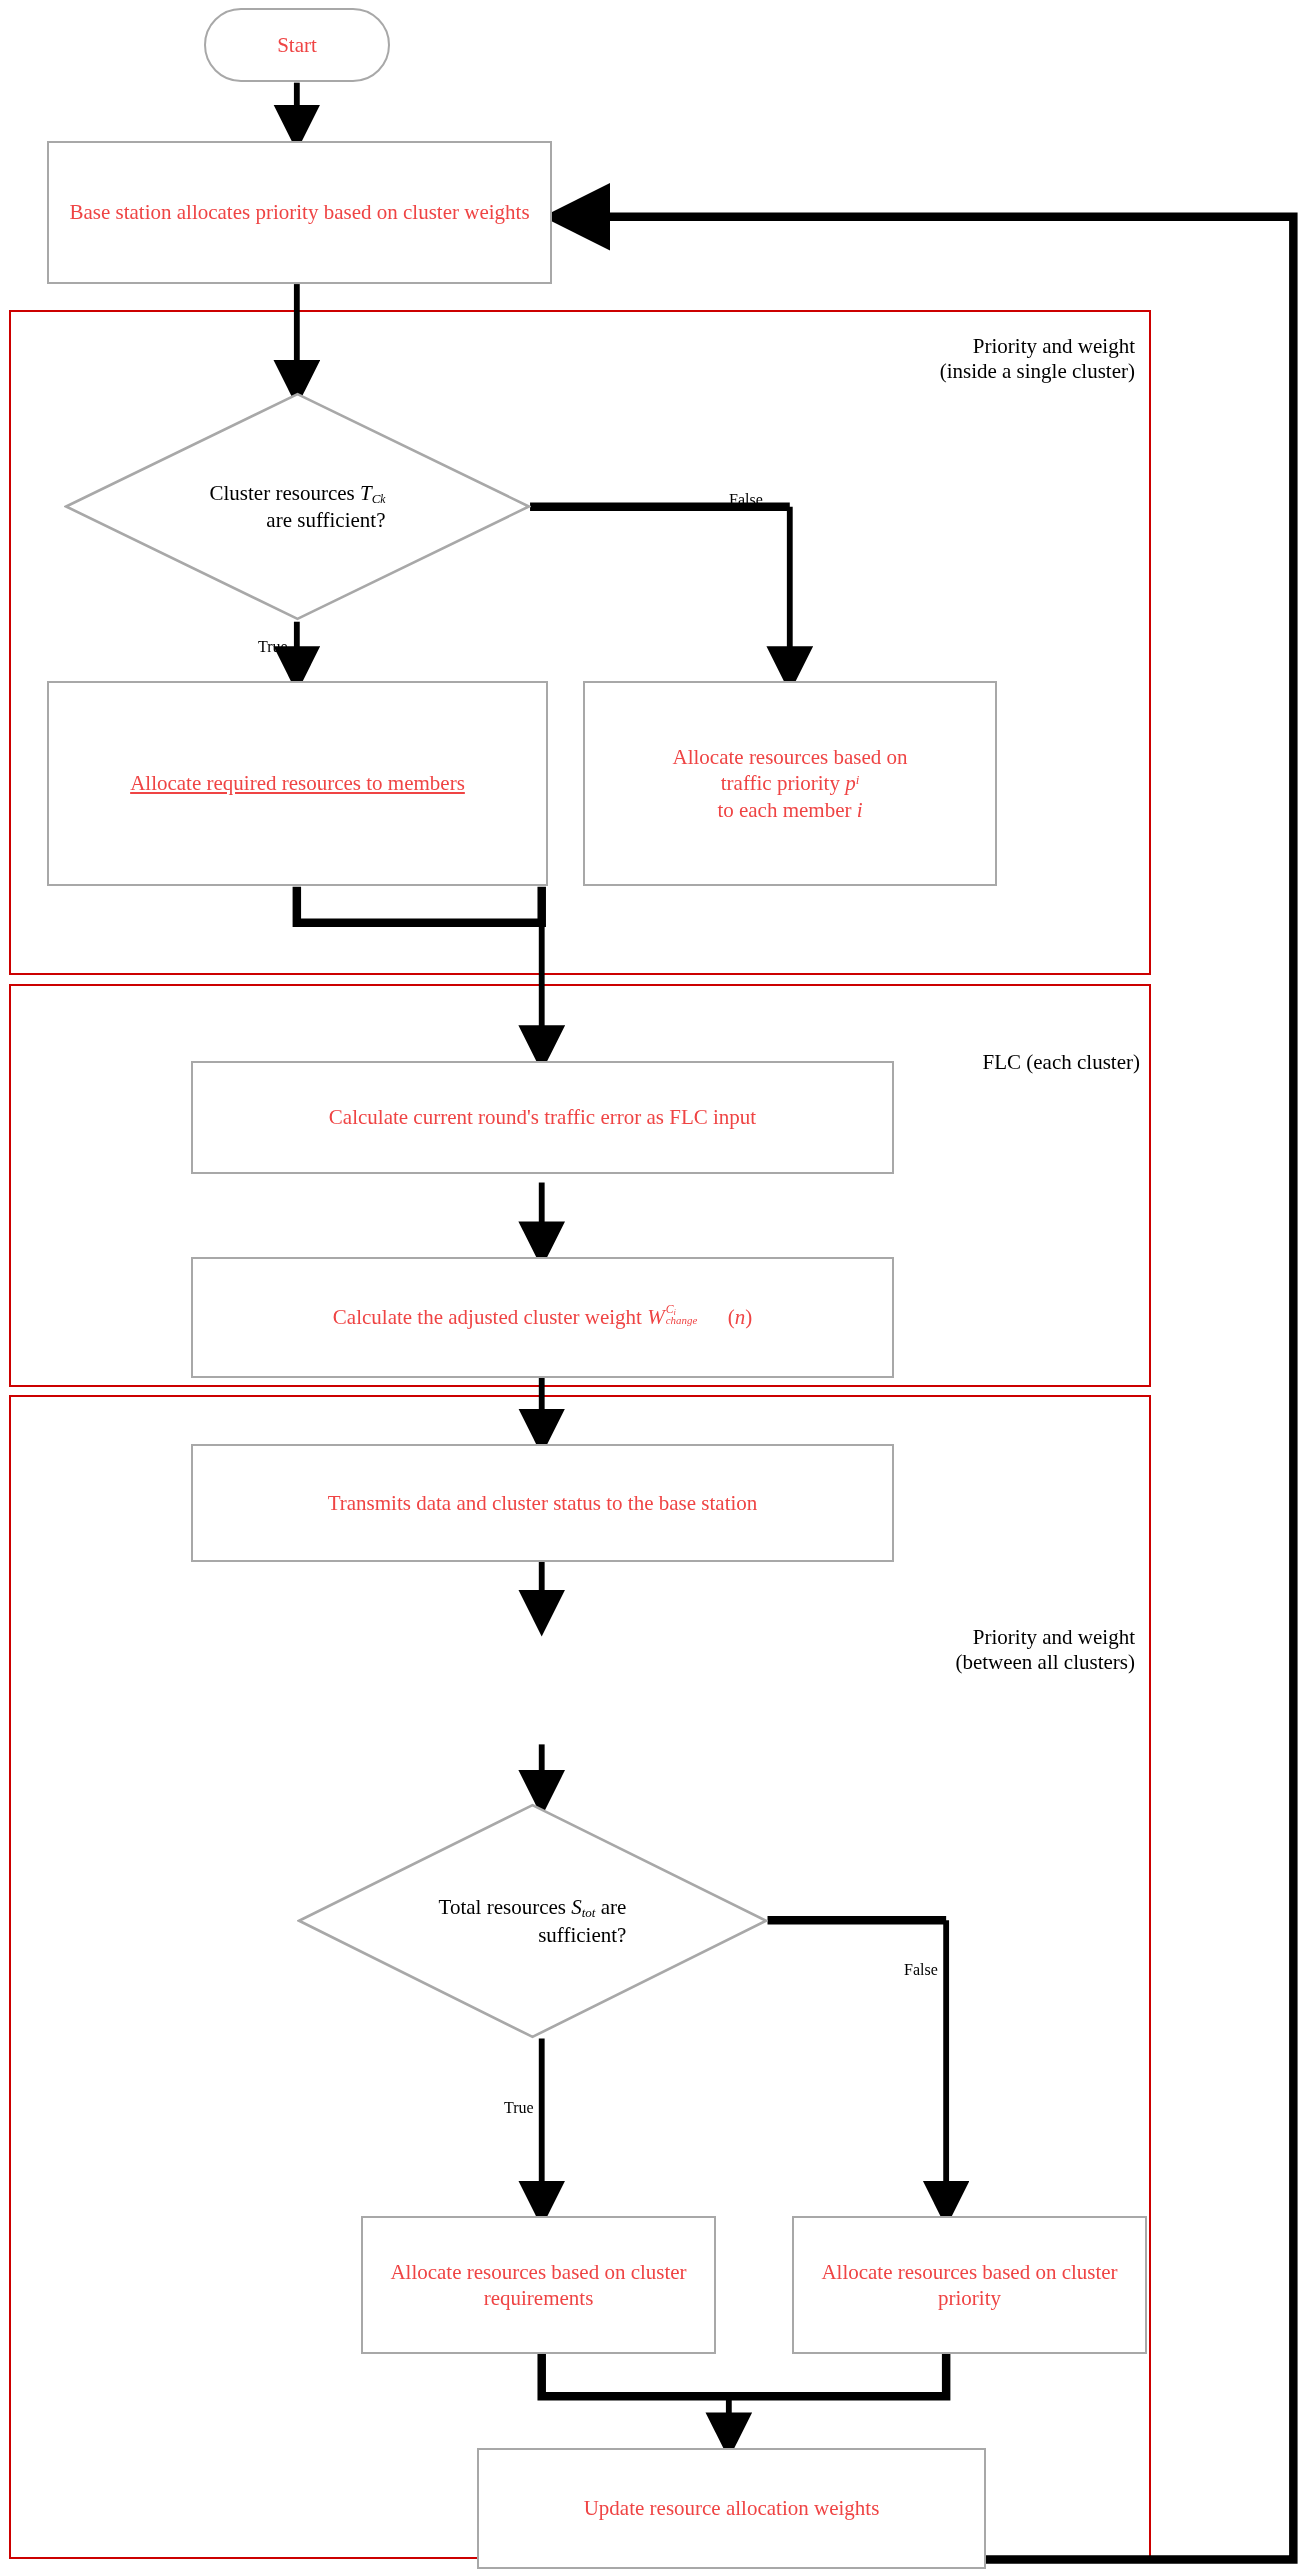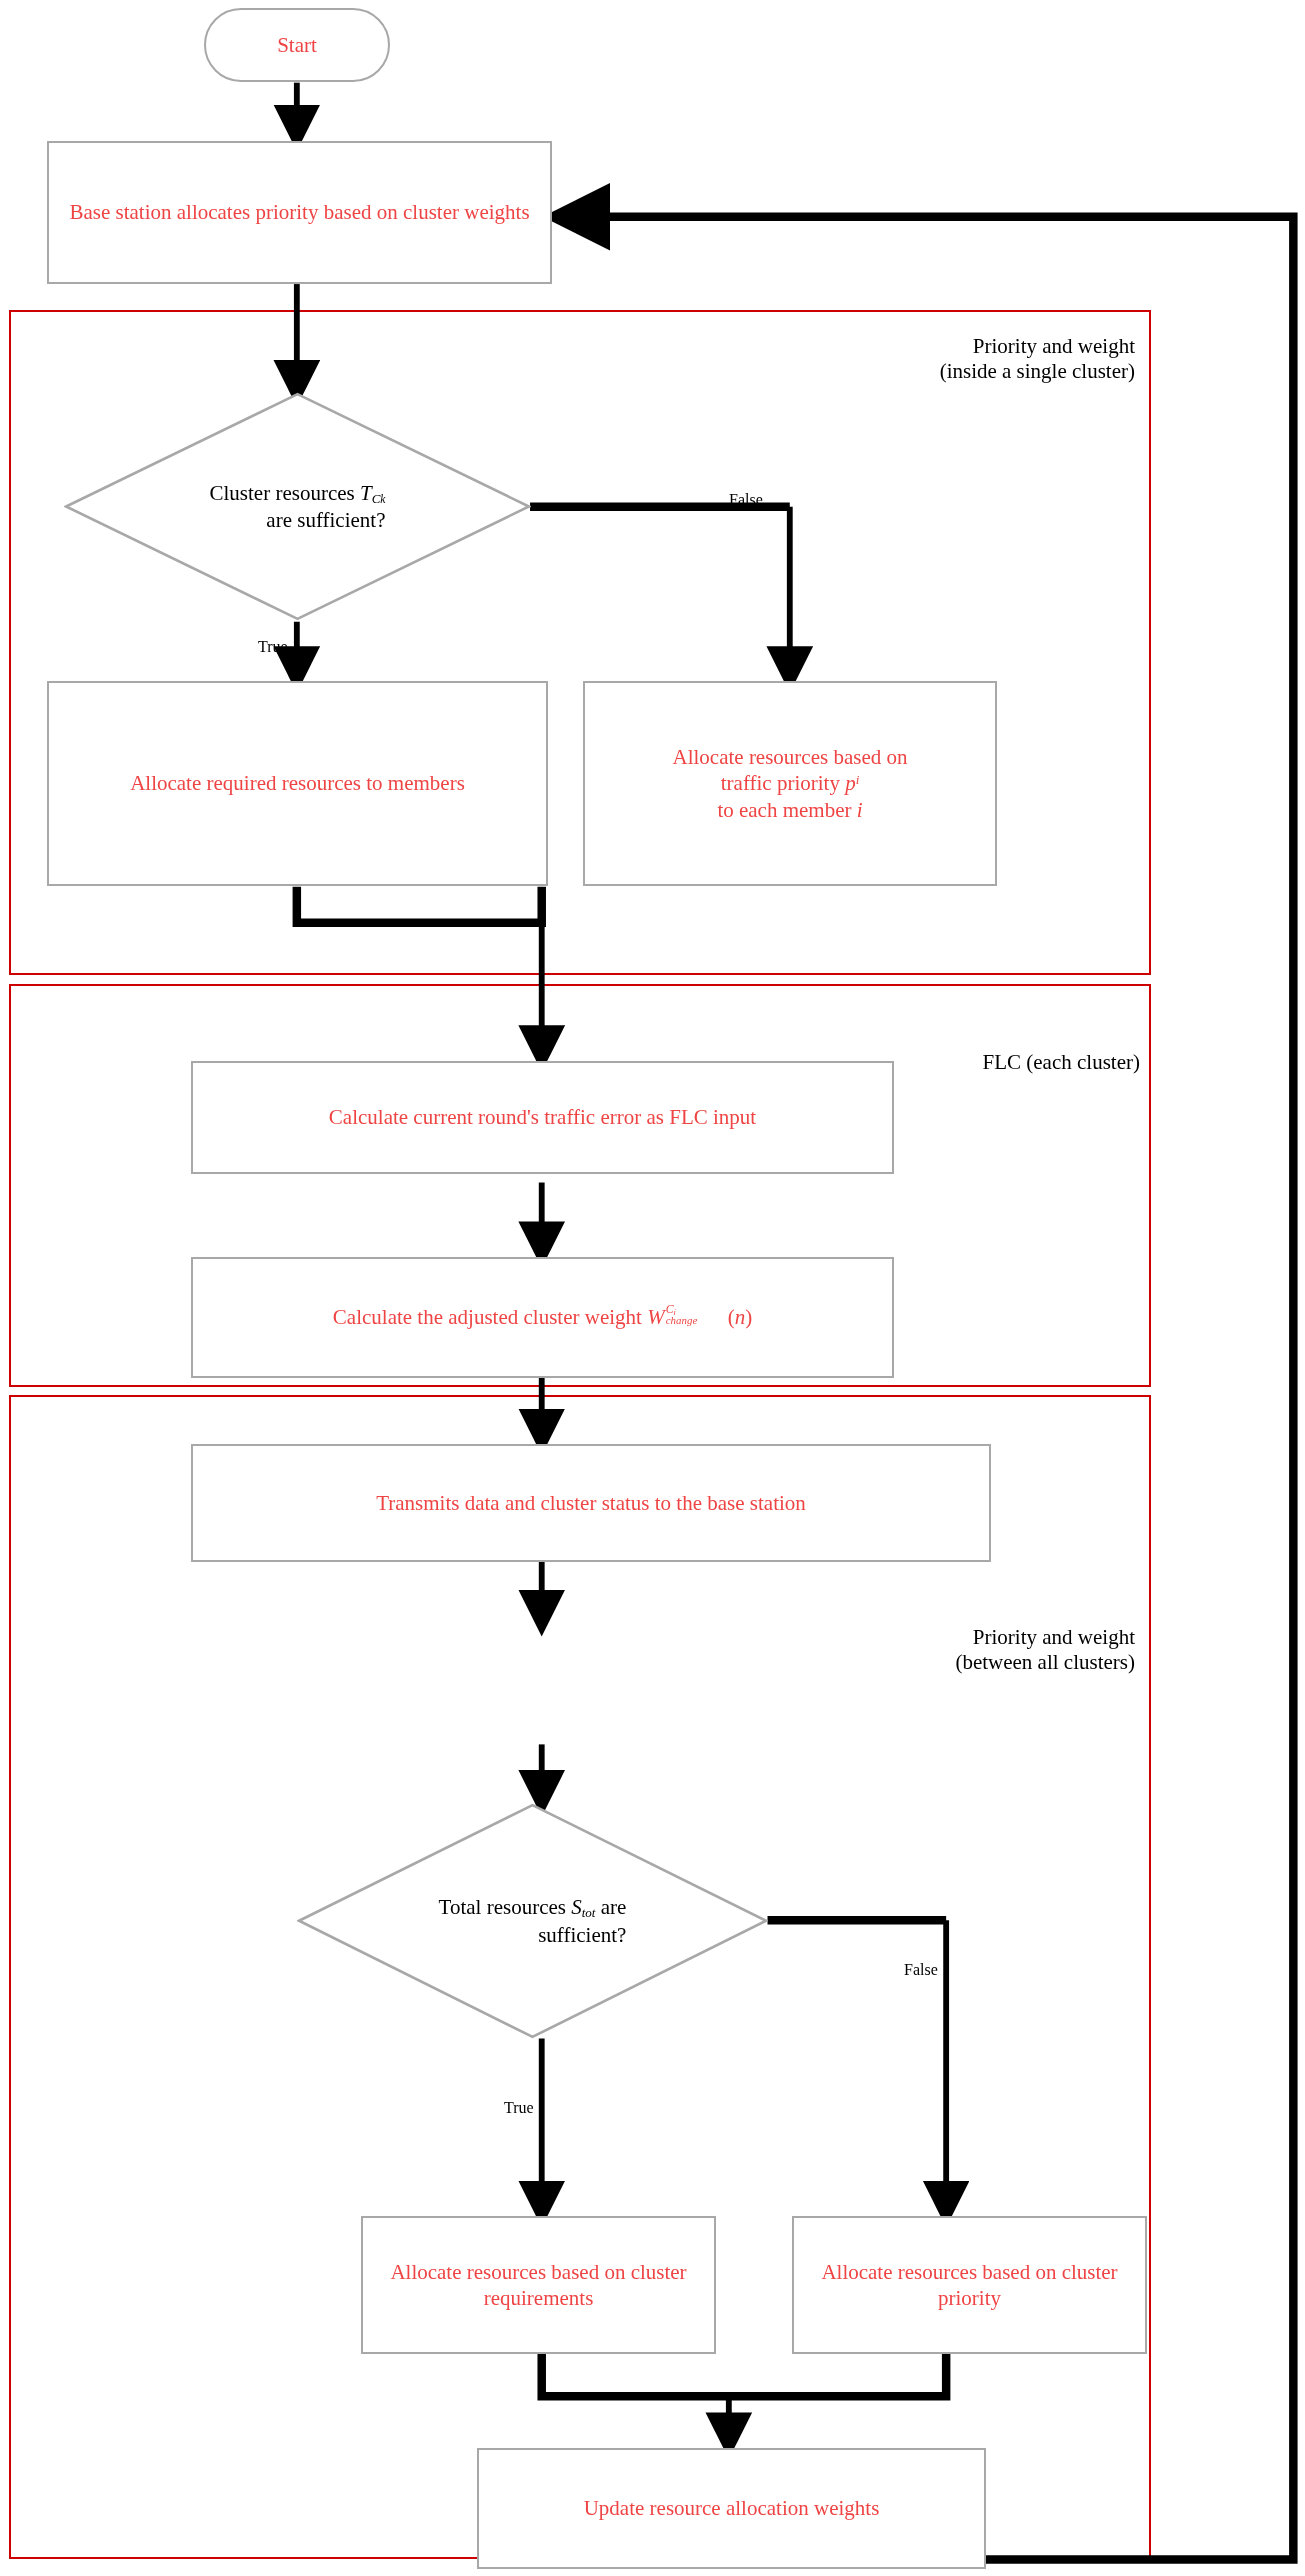--- a/index.html
+++ b/index.html
@@ -203,21 +203,21 @@
       <polygon points="440,4 876,216 440,428 4,216" fill="#ffffff" stroke="#a8a8a8" stroke-width="5"></polygon>
     </svg>
     <div class="dtext">
       <span>
         <span>Cluster resources </span><span class="mi">T</span><span class="msub">C</span><span class="msubsub">k</span><br>
         <span>are sufficient?</span>
       </span>
     </div>
   </div>
 
-  <div class="node" style="left:47px; top:681px; width:501px; height:205px;">
+  <div class="node" style="left:47px; top:681px; width:501px; height:205px;text-decoration:underline;">
     <span>Allocate required resources to members</span>
   </div>
 
   <div class="node" style="left:583px; top:681px; width:414px; height:205px;">
     <span>
       <span>Allocate resources based on</span><br>
       <span>traffic priority </span><span class="mi">p</span><span class="msup">i</span><br>
       <span>to each member </span><span class="mi">i</span>
     </span>
   </div>
@@ -225,21 +225,21 @@
   <div class="node" style="left:191px; top:1061px; width:703px; height:113px;">
     <span>Calculate current round's traffic error as FLC input</span>
   </div>
 
   <div class="node" style="left:191px; top:1257px; width:703px; height:121px;">
     <span>
       <span>Calculate the adjusted cluster weight </span><span class="mi">W</span><span class="mstack"><span class="sup"><span>C</span><span style="font-size:0.72em; vertical-align:-0.22em;">i</span></span><span class="sub">change</span></span><span class="wgap"></span><span>(</span><span class="mi">n</span><span>)</span>
     </span>
   </div>
 
-  <div class="node" style="left:191px; top:1444px; width:800px; height:118px;">
+  <div class="node" style="left:191px; top:1444px; width:703px; height:118px;">
     <span>Transmits data and cluster status to the base station</span>
   </div>
 
 
   <div class="decision" style="left:297px; top:1803px; width:471px; height:236px;">
     <svg class="dshape" viewBox="0 0 888 445" preserveAspectRatio="none">
       <polygon points="444,4 884,222 444,441 4,222" fill="#ffffff" stroke="#a8a8a8" stroke-width="5"></polygon>
     </svg>
     <div class="dtext">
       <span>

